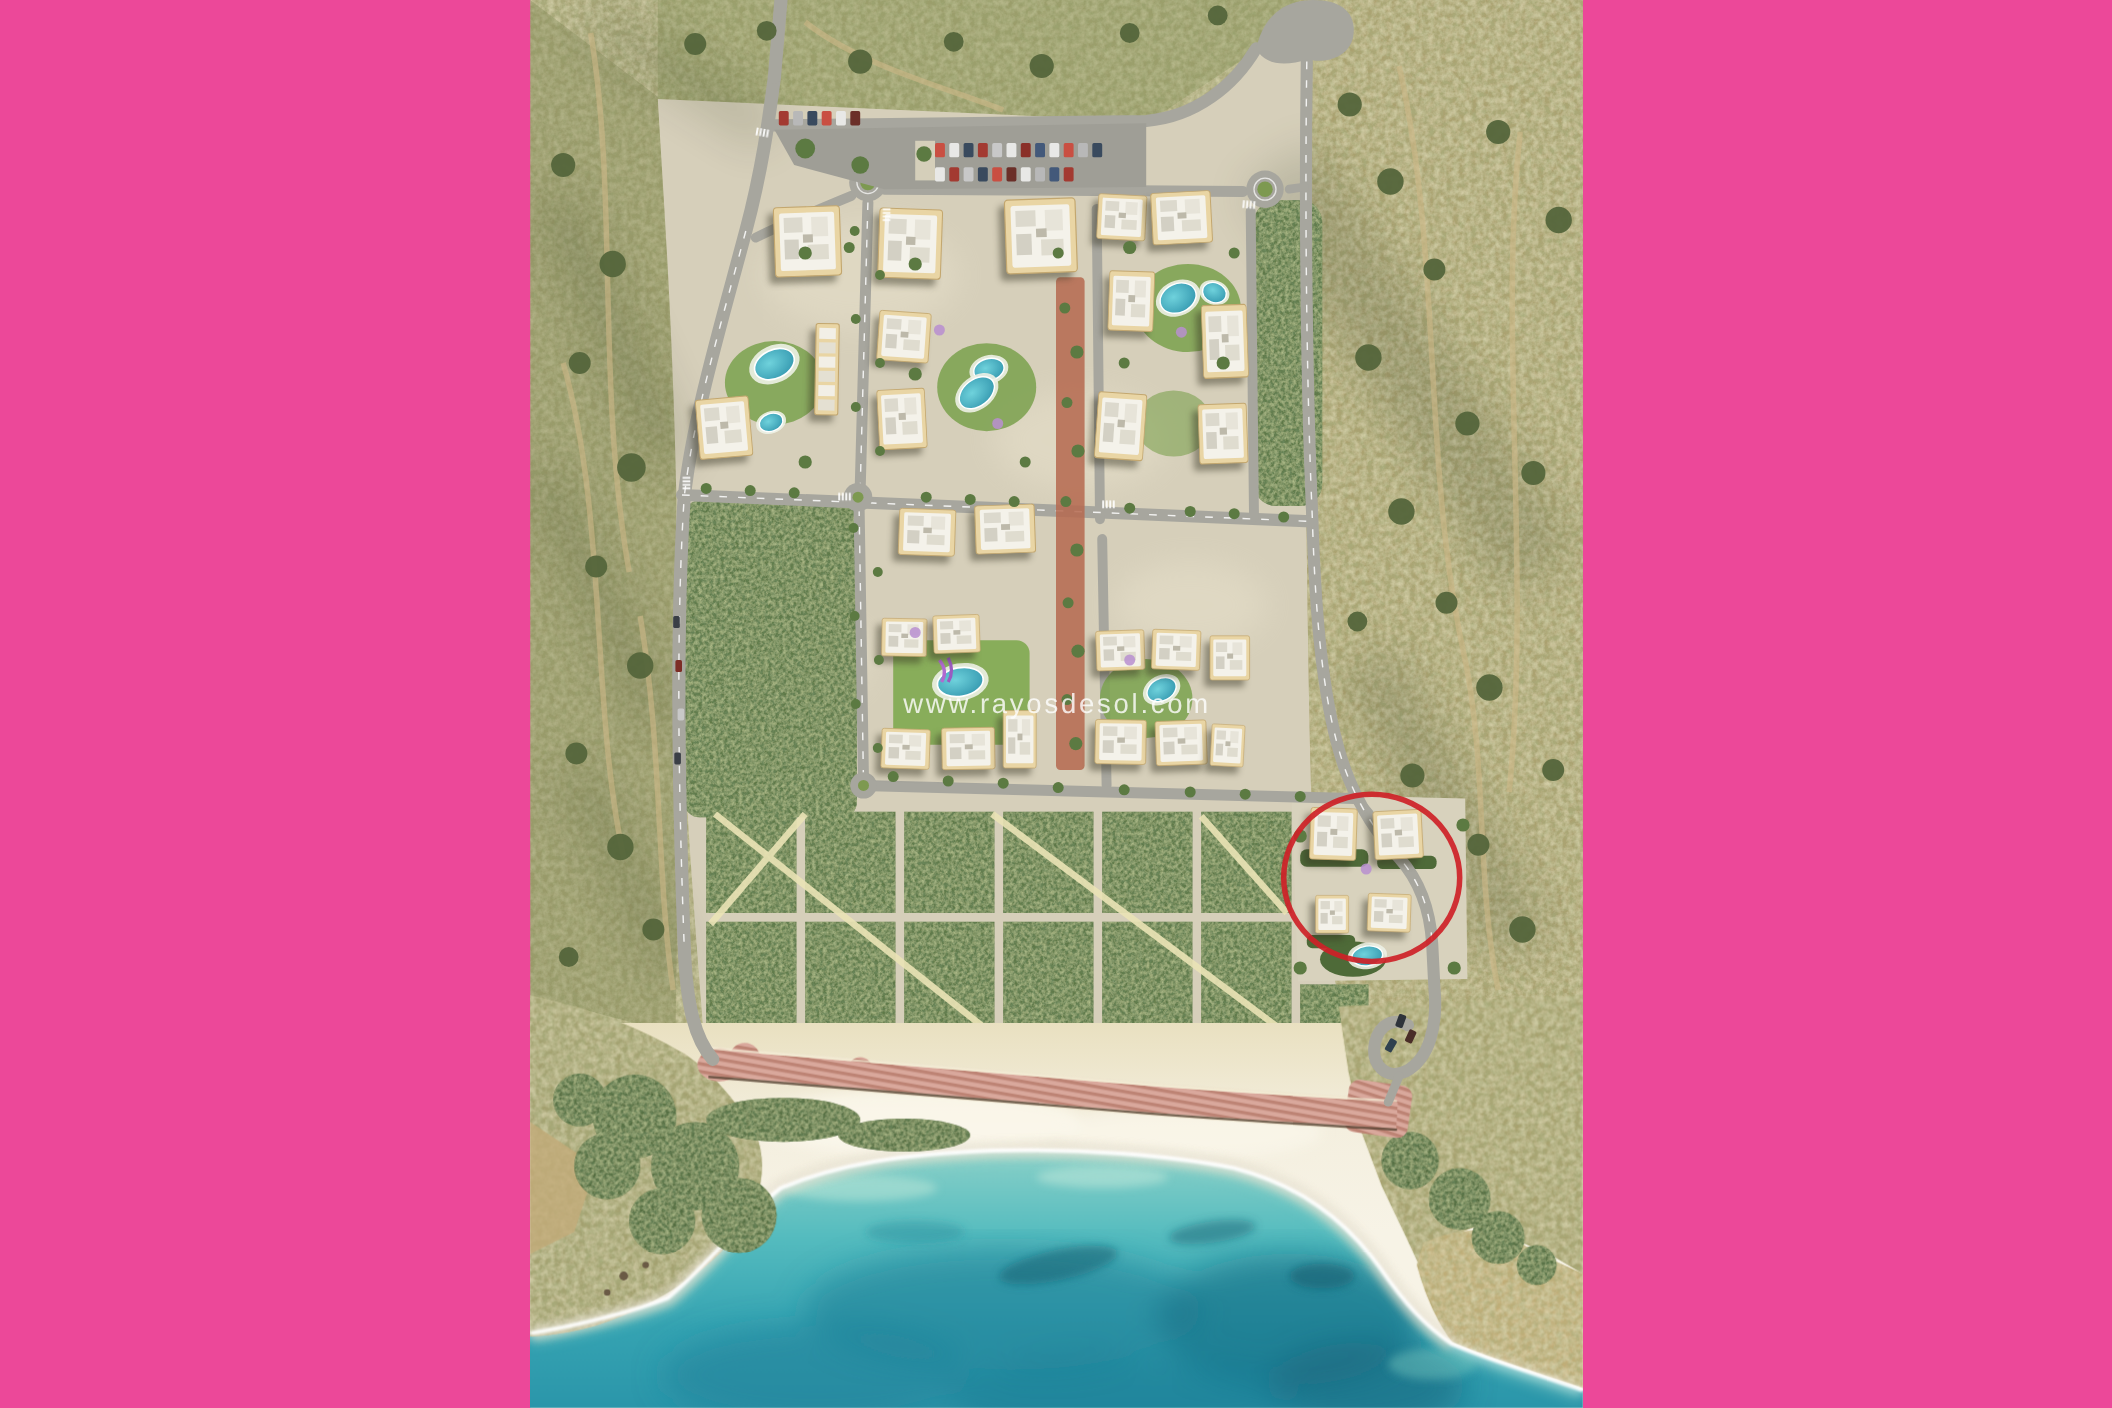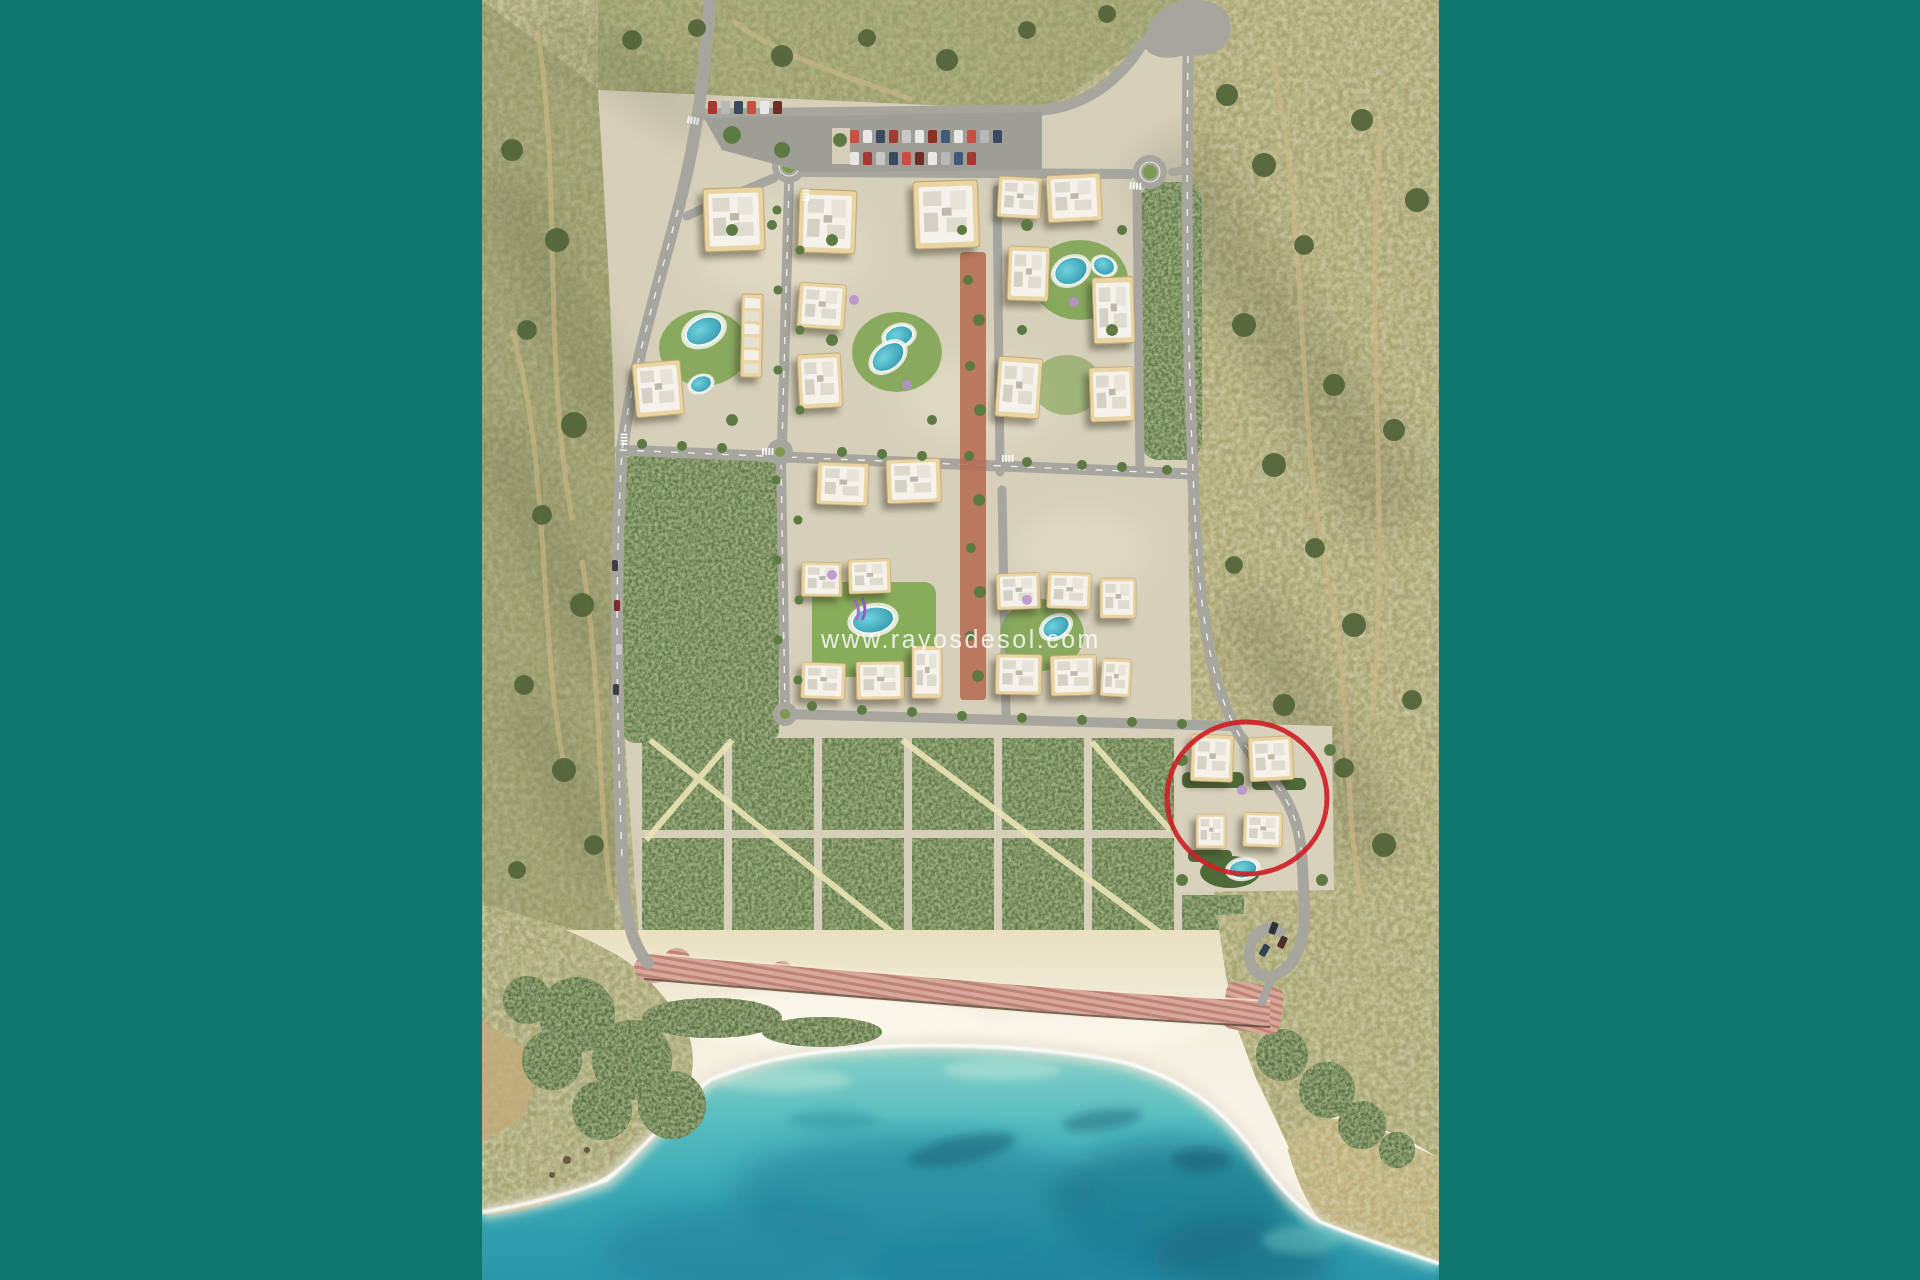--- a/index.html
+++ b/index.html
@@ -1,16 +1,16 @@
 <!DOCTYPE html>
 <html><head>
 <meta charset="utf-8">
 <style>
   html,body{margin:0;padding:0;background:#ffffff;}
-  .stage{position:relative;width:1920px;height:1280px;background:#0f766e;overflow:hidden;
+  .stage{position:relative;width:1920px;height:1280px;background:#ec4899;overflow:hidden;
          font-family:"Liberation Sans", sans-serif;text-decoration:underline;}
   .photo{position:absolute;left:482px;top:0;width:957px;height:1280px;}
   .photo svg{display:block;}
   .bld{filter:drop-shadow(-5px 6px 3px rgba(50,48,30,0.45));}
   .wm{font-family:"Liberation Sans", sans-serif;font-size:25px;letter-spacing:2.5px;opacity:0.8;}
 </style>
 </head>
 <body>
 
 <div class="stage">

